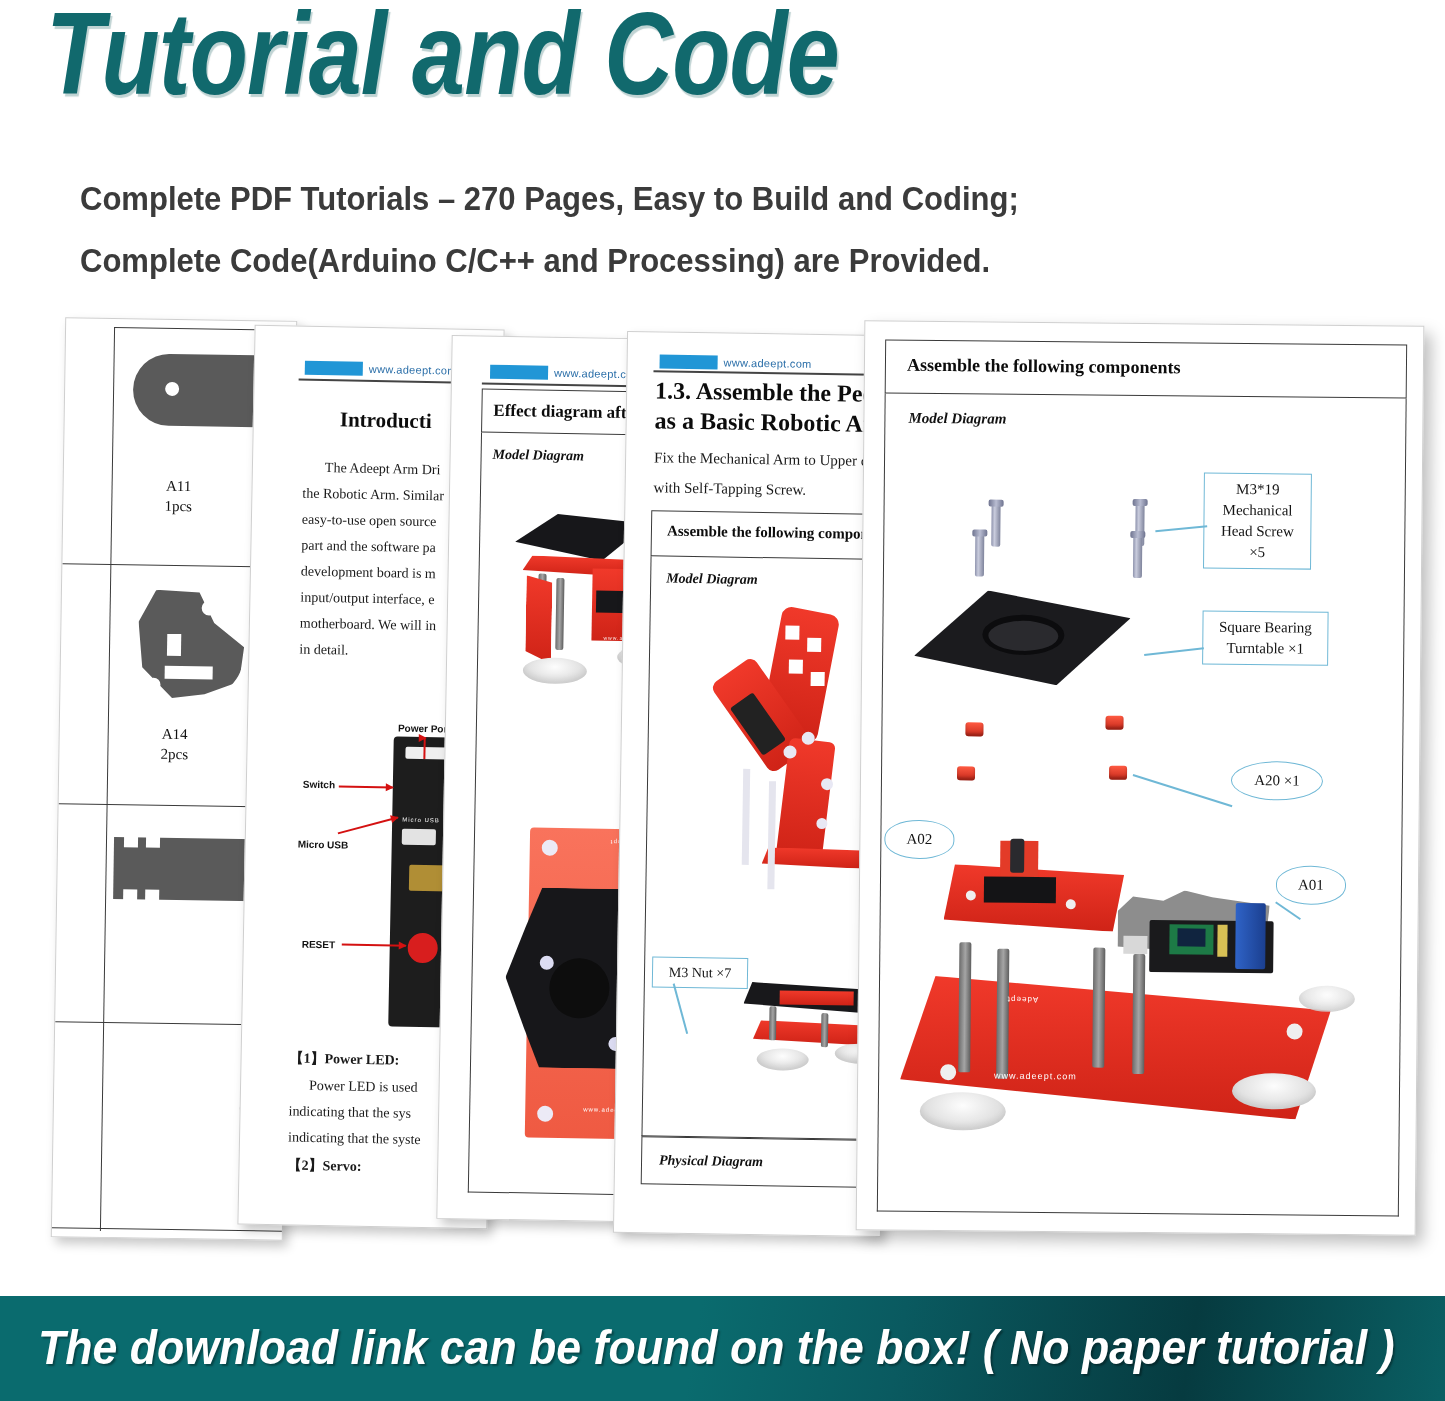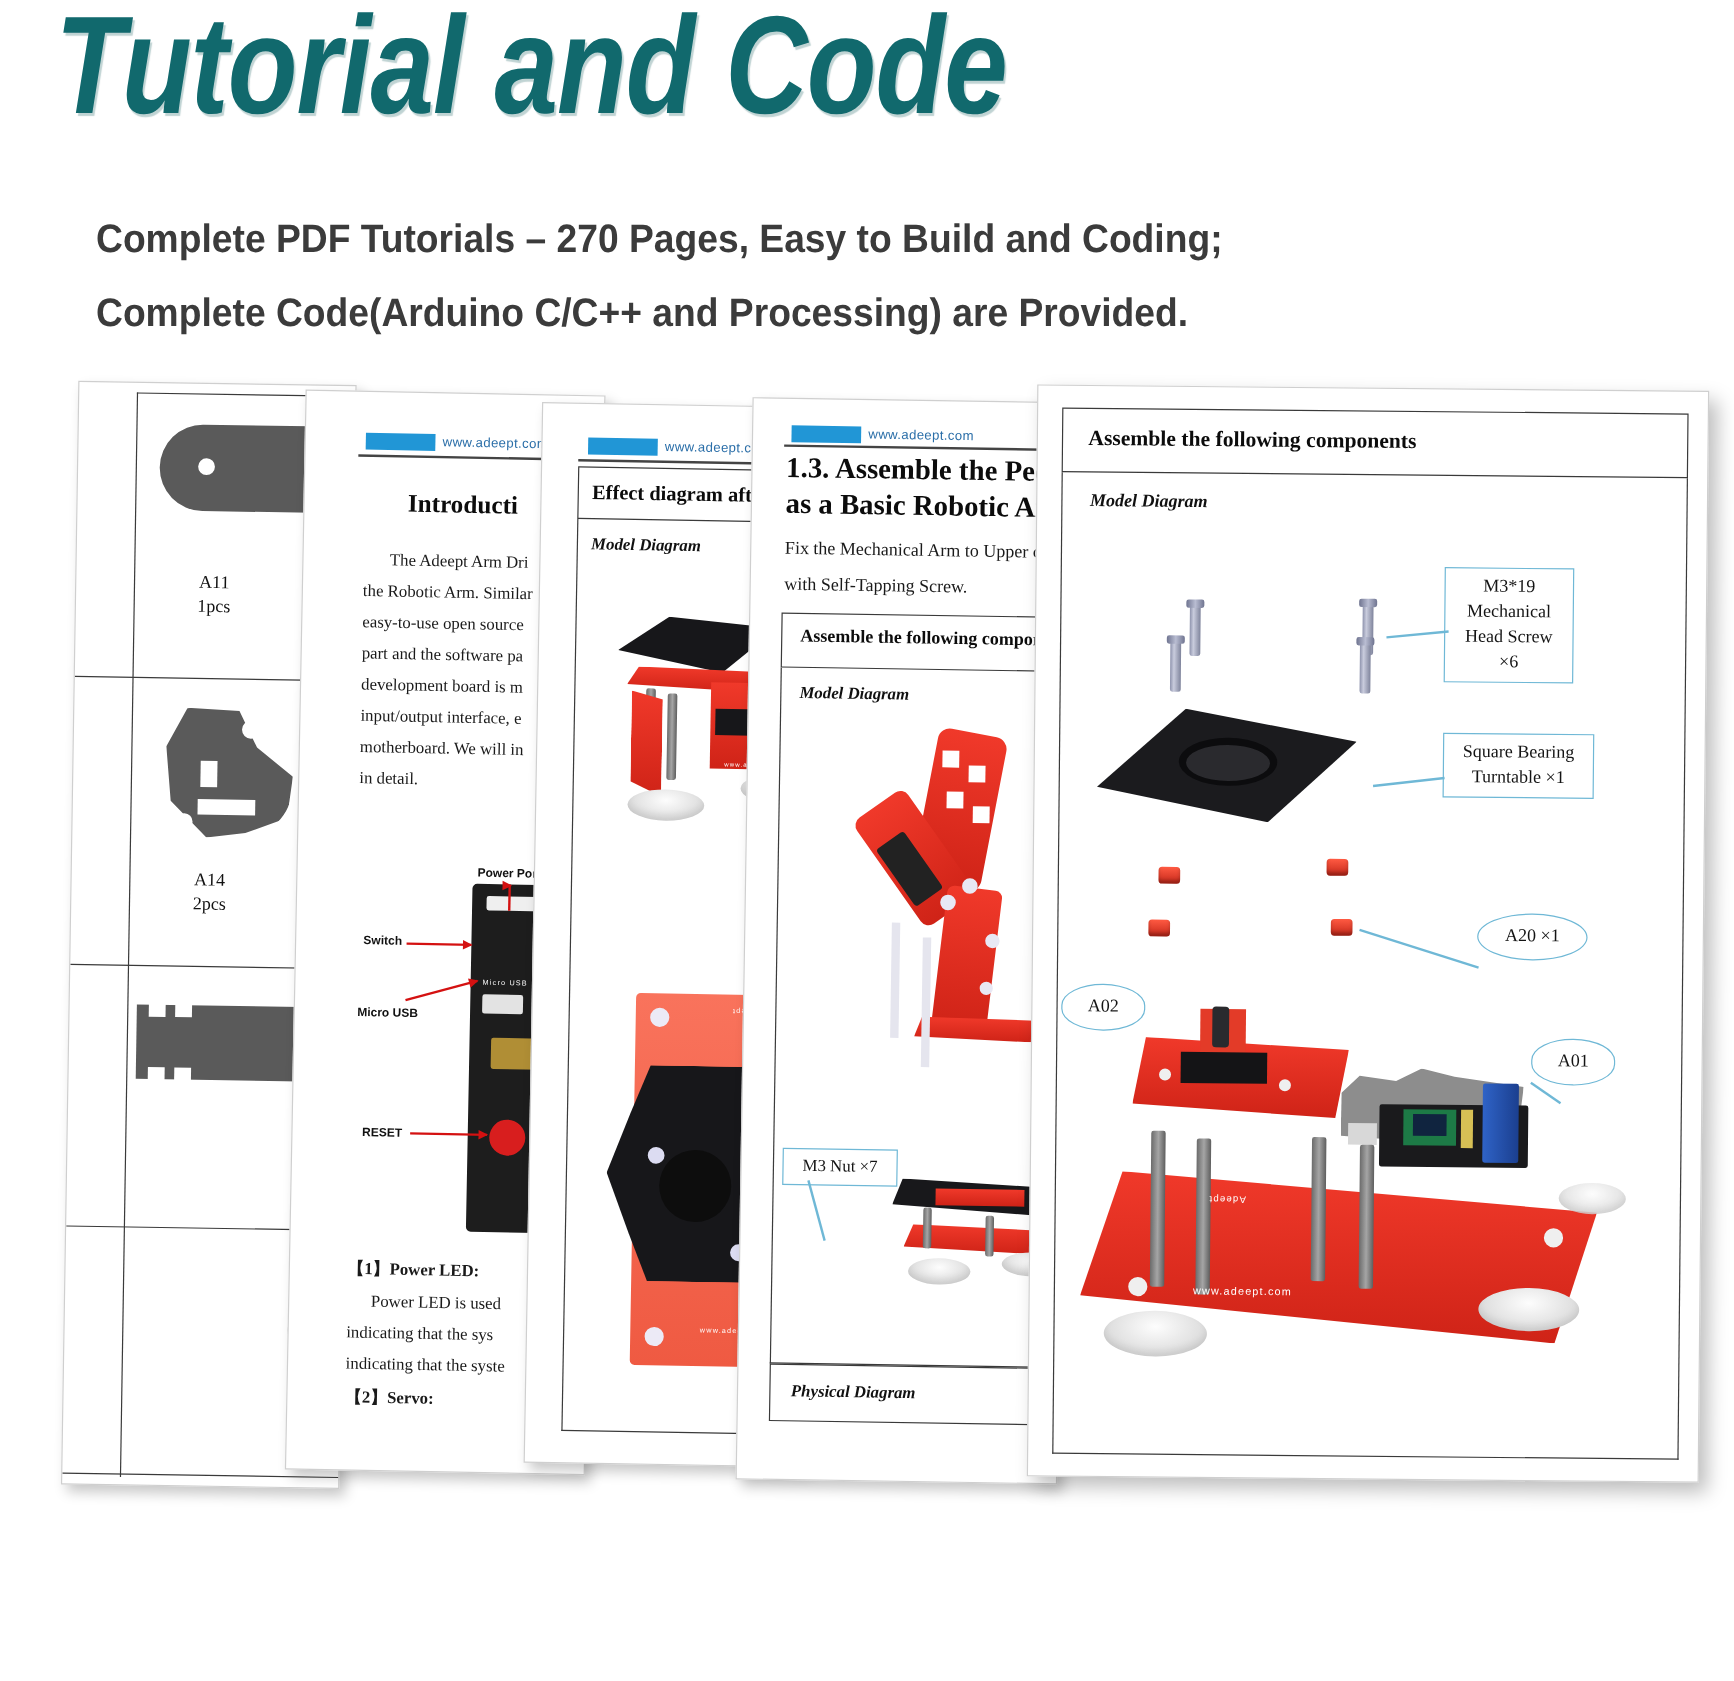--- a/index.html
+++ b/index.html
@@ -341,21 +341,21 @@
         <div class="cap-it" style="position:absolute; left:44px; top:88px; font-size:15px;">Model Diagram</div>
 
         <div class="screw" style="left:128px; top:182px; height:42px;"></div>
         <div class="screw" style="left:112px; top:212px; height:42px;"></div>
         <div class="screw" style="left:272px; top:180px; height:42px;"></div>
         <div class="screw" style="left:270px; top:212px; height:42px;"></div>
 
         <div class="callout" style="left:340px; top:148px; width:108px;">
           <div>M3*19</div>
           <div>Mechanical</div>
-          <div>Head Screw   ×6</div>
+          <div>Head Screw   ×5</div>
         </div>
         <div class="leader" style="left:292px; top:206px; width:52px; transform:rotate(-6deg);"></div>
 
         <div class="turntable" style="left:52px; top:268px; width:216px; height:94px;">
           <div style="position:absolute; inset:0; background:#1b1b1e;
                       clip-path: polygon(34% 0%,100% 28%,66% 100%,0% 70%);"></div>
           <div style="position:absolute; left:68px; top:24px; width:82px; height:40px; background:#0c0c0e; border-radius:50%;"></div>
           <div style="position:absolute; left:74px; top:30px; width:70px; height:30px; background:#2a2a2e; border-radius:50%;"></div>
         </div>
         <div class="callout" style="left:340px; top:286px; width:126px;">
@@ -417,14 +417,17 @@
           <div class="sucker" style="left:20px; top:150px; width:86px; height:38px;"></div>
           <div class="sucker" style="left:332px; top:128px; width:84px; height:36px;"></div>
           <div class="sucker" style="left:398px; top:40px; width:56px; height:26px; opacity:.85;"></div>
         </div>
 
       </div>
     </div>
 
   </div>
 
+  <div class="banner">
+    <div class="banner-text">The download link can be found on the box! ( No paper tutorial )</div>
+  </div>
 
 </div>
 
 </body></html>

